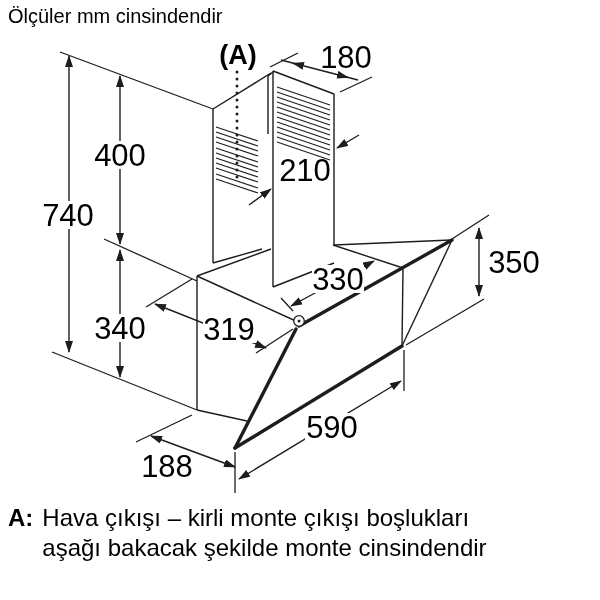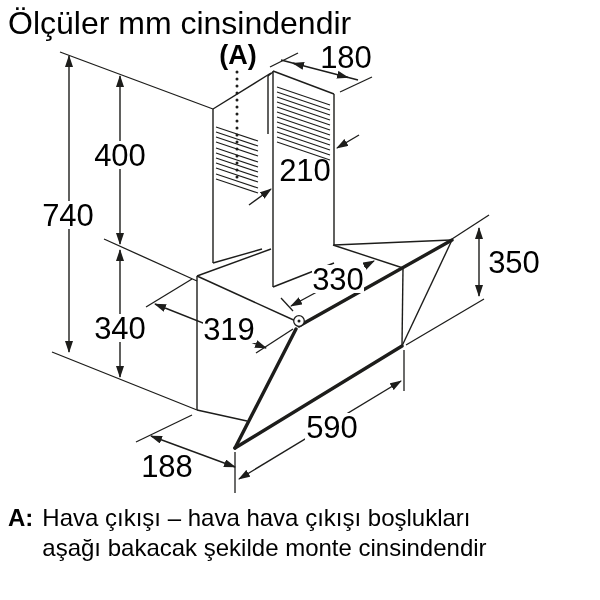--- a/index.html
+++ b/index.html
@@ -12,21 +12,21 @@
   .g line{stroke:#1d1d1b;stroke-width:3.4;stroke-linecap:round;}
   .e line{stroke:#1d1d1b;stroke-width:1.3;}
   .d line{stroke:#1d1d1b;stroke-width:1.4;}
   .dot{stroke:#1d1d1b;stroke-width:3;stroke-dasharray:0 7;stroke-linecap:round;}
   .hinge{stroke:#1d1d1b;stroke-width:1.3;fill:#ffffff;}
   .hingedot{fill:#1d1d1b;}
   .wbg{fill:#ffffff;}
   .dim-text{font-family:"Liberation Sans",sans-serif;font-size:31px;fill:#000;text-anchor:middle;}
   .callout-text{font-family:"Liberation Sans",sans-serif;font-size:27px;font-weight:bold;fill:#000;text-anchor:middle;}
   
-  .title{position:absolute;left:8px;top:5px;font-size:32px;letter-spacing:0;white-space:nowrap;}
+  .title{position:absolute;left:8px;top:5px;font-size:20px;letter-spacing:0;white-space:nowrap;}
   .note{position:absolute;left:8px;top:503px;display:flex;align-items:flex-start;font-size:24px;line-height:30px;}
   .note .lbl{font-weight:bold;margin-right:9px;}
   .note .lines{white-space:nowrap;}
 </style>
 </head>
 <body>
 
 <div id="stage">
 
   <div class="title">Ölçüler mm cinsindendir</div>
@@ -155,18 +155,18 @@
       <text class="dim-text" x="514" y="273">350</text>
       <text class="dim-text" x="332" y="438">590</text>
       <text class="dim-text" x="167" y="477">188</text>
       <text class="callout-text" x="238" y="64">(A)</text>
     </g>
   </svg>
 
   <div class="note">
     <span class="lbl">A:</span>
     <span class="lines">
-      <span>Hava çıkışı – hava hava çıkışı boşlukları</span><br>
+      <span>Hava çıkışı – kirli monte çıkışı boşlukları</span><br>
       <span>aşağı bakacak şekilde monte cinsindendir</span>
     </span>
   </div>
 
 </div>
 
 </body></html>

